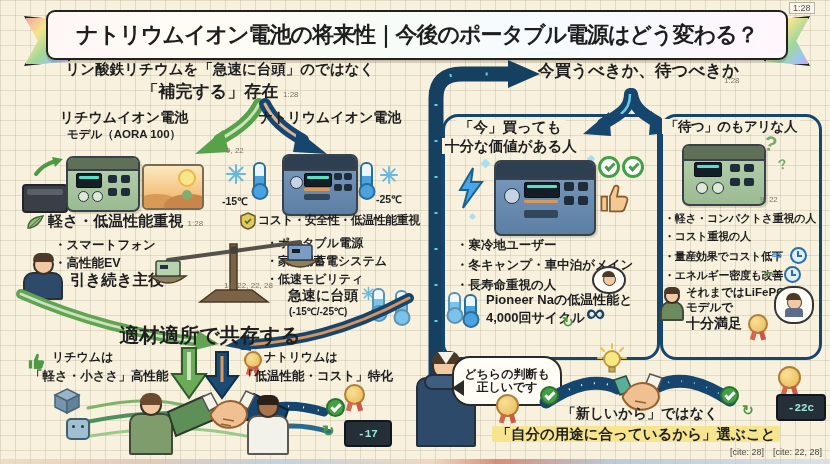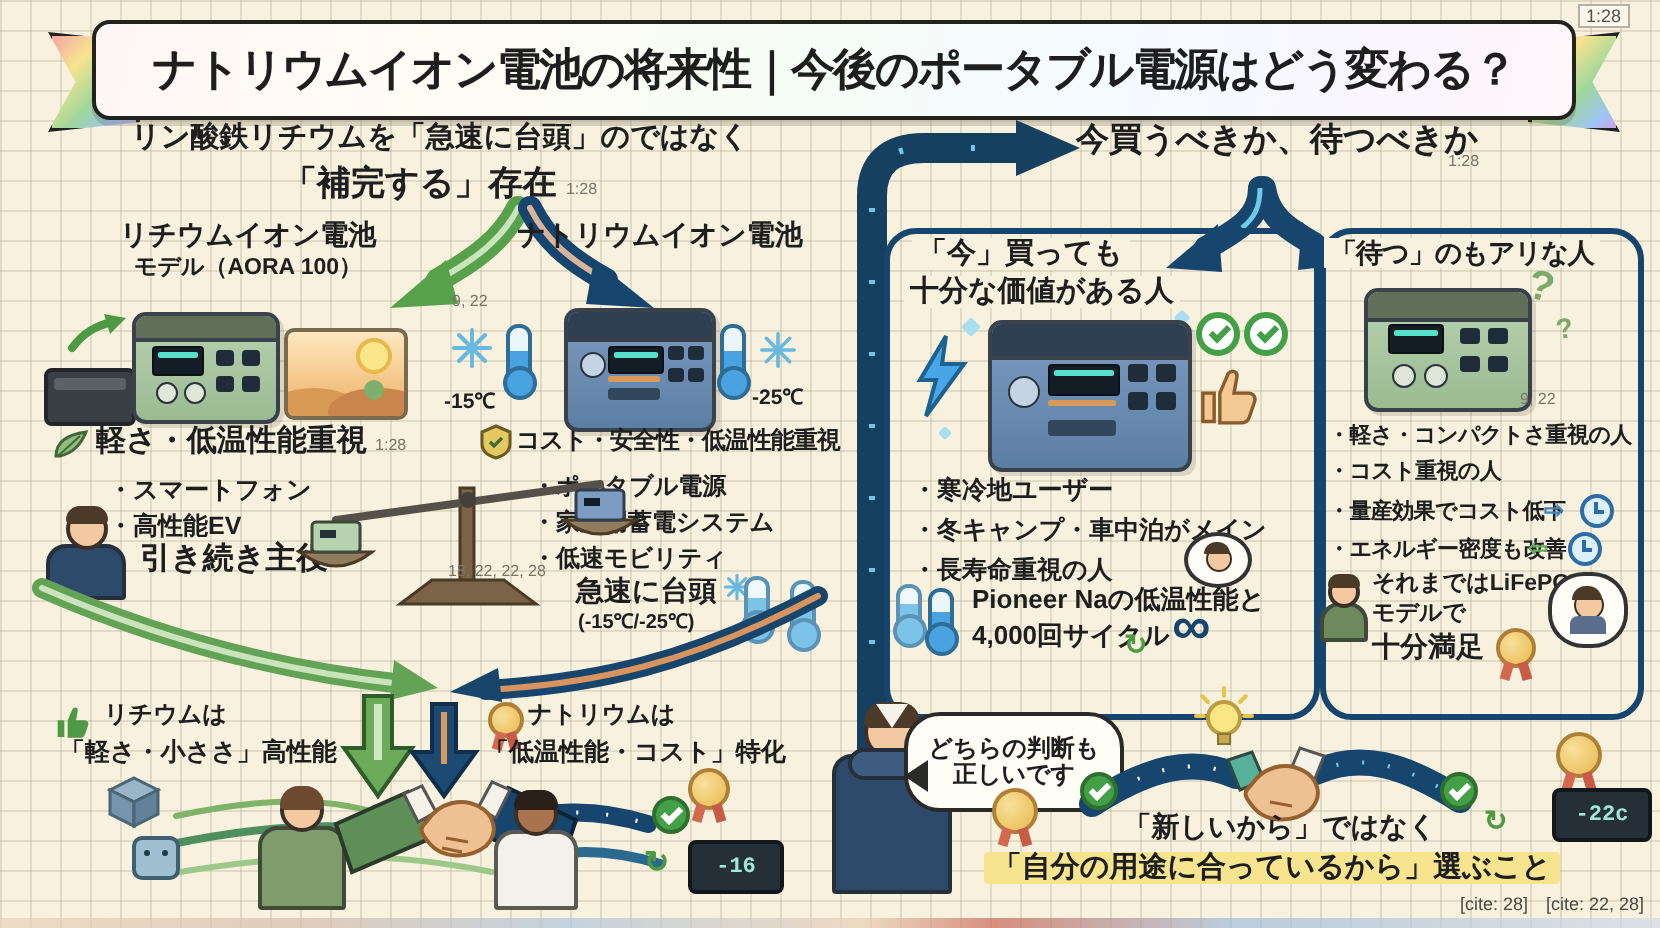--- a/index.html
+++ b/index.html
@@ -226,20 +226,21 @@
 
   <svg style="left:15px;top:288px" width="400" height="66" viewBox="0 0 400 66">
     <path d="M6,6 C70,34 130,48 186,54" stroke="#63a356" stroke-width="10" fill="none" stroke-linecap="round"></path>
     <path d="M6,6 C70,34 130,48 186,54" stroke="#c9e4ba" stroke-width="3" fill="none" stroke-linecap="round"></path>
     <polygon points="182,42 204,56 180,62" fill="#63a356"></polygon>
     <path d="M394,10 C330,44 282,54 228,57" stroke="#17456b" stroke-width="10" fill="none" stroke-linecap="round"></path>
     <path d="M394,10 C330,44 282,54 228,57" stroke="#d8945e" stroke-width="3" fill="none" stroke-linecap="round"></path>
     <polygon points="234,46 210,58 236,63" fill="#17456b"></polygon>
   </svg>
 
+  <div class="t center" style="left:60px;top:324px;width:300px;font-size:20px">適材適所で共存する</div>
 
   <svg style="left:172px;top:348px" width="70" height="52" viewBox="0 0 70 52">
     <polygon points="10,0 24,0 24,26 34,26 17,50 0,26 10,26" fill="#6aaa58" stroke="#2f5c2b" stroke-width="2"></polygon>
     <line x1="17" y1="4" x2="17" y2="32" stroke="#cde8c0" stroke-width="4"></line>
     <polygon points="44,4 56,4 56,28 66,28 50,50 34,28 44,28" fill="#1d4a73" stroke="#0f2f4a" stroke-width="2"></polygon>
     <line x1="50" y1="8" x2="50" y2="34" stroke="#d89a5a" stroke-width="3"></line>
   </svg>
 
   <svg style="left:28px;top:352px" width="20" height="18" viewBox="0 0 24 20">
     <path d="M1,9 h4 v10 h-4 z M7,9 l3,-7 c1.5,-1.5 3.5,-0.5 3,1.5 l-1,5.5 h5 c2,0 2.8,1.5 2.2,3.2 l-1.8,5.3 c-0.5,1.5 -1.5,2 -3,2 h-7.4 z" fill="#4e9a44"></path>
@@ -285,40 +286,40 @@
   </svg>
   <div class="person" style="left:246px;top:396px;width:44px">
     <div class="head" style="width:18px;height:18px;background:#a9734e">
         <div class="hair" style="background:#2a2018"></div>
       </div>
     <div class="body" style="width:38px;height:36px;background:#f2f1ea;border-color:#5a5a52"></div>
   </div>
   <div class="chk solid" style="left:326px;top:398px;width:15px;height:15px"></div>
   <div class="medal" style="left:344px;top:384px;width:17px;height:17px"></div>
   <span class="glyph" style="left:322px;top:422px;font-size:15px;color:#4e9a44">↻</span>
-  <div class="display" style="left:344px;top:420px;width:44px;height:23px;font-size:11px">-16</div>
+  <div class="display" style="left:344px;top:420px;width:44px;height:23px;font-size:11px">-17</div>
 
   <svg style="left:416px;top:56px" width="130" height="340" viewBox="0 0 130 340">
     <path d="M20,338 L20,42 Q20,18 46,18 L92,18" stroke="#16405f" stroke-width="15" fill="none" stroke-linejoin="round"></path>
     <path d="M20,338 L20,42 Q20,18 46,18 L92,18" stroke="#6ecbe8" stroke-width="3" stroke-dasharray="2 34" fill="none"></path>
     <polygon points="92,4 124,18 92,32" fill="#16405f"></polygon>
   </svg>
   <div class="t" style="left:538px;top:61px;font-size:16.5px">今買うべきか、待つべきか</div>
   <span class="t c" style="left:724px;top:77px">1:28</span>
   <svg style="left:583px;top:94px" width="92" height="46" viewBox="0 0 92 46">
     <path d="M47,0 C47,14 38,20 20,30" stroke="#16456e" stroke-width="12" fill="none" stroke-linecap="round"></path>
     <polygon points="26,18 0,40 28,42" fill="#16456e"></polygon>
     <path d="M49,0 C51,14 60,20 74,28" stroke="#16456e" stroke-width="12" fill="none" stroke-linecap="round"></path>
     <polygon points="68,17 92,38 66,41" fill="#16456e"></polygon>
     <path d="M47,0 C47,10 44,15 38,20" stroke="#6ecbe8" stroke-width="2.5" fill="none"></path>
   </svg>
 
   <div class="boxframe" style="left:442px;top:114px;width:212px;height:240px"></div>
   <div class="t paperbg" style="left:456px;top:119px;font-size:14.5px">「今」買っても</div>
-  <div class="t paperbg" style="left:452px;top:138px;font-size:14.5px">十分な価値がある人</div>
+  <div class="t paperbg" style="left:442px;top:138px;font-size:14.5px">十分な価値がある人</div>
   <svg style="left:458px;top:168px" width="26" height="42" viewBox="0 0 26 42">
     <polygon points="15,0 2,22 10,22 5,40 24,14 13,14" fill="#47a5e8" stroke="#1b628f" stroke-width="2"></polygon>
   </svg>
   <div class="sp" style="left:482px;top:160px;width:7px;height:7px"></div>
   <div class="sp" style="left:588px;top:156px;width:6px;height:6px"></div>
   <div class="sp" style="left:470px;top:214px;width:5px;height:5px"></div>
   <div class="station blue" style="left:494px;top:160px;width:98px;height:72px">
     <div class="band"></div>
     <div class="screen" style="left:28px;top:20px;width:34px;height:14px">
         <i></i>

